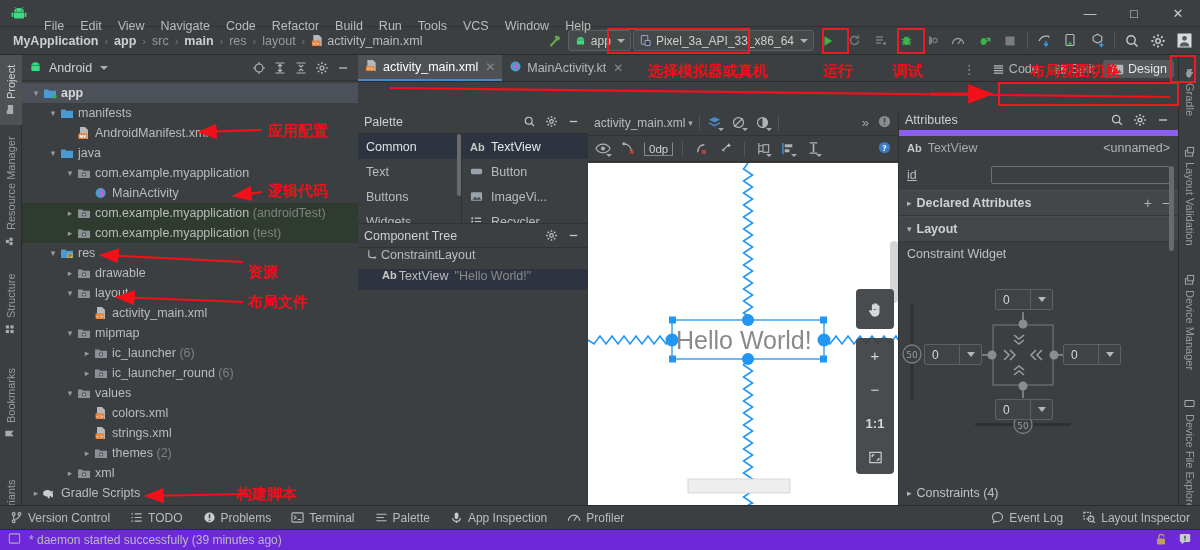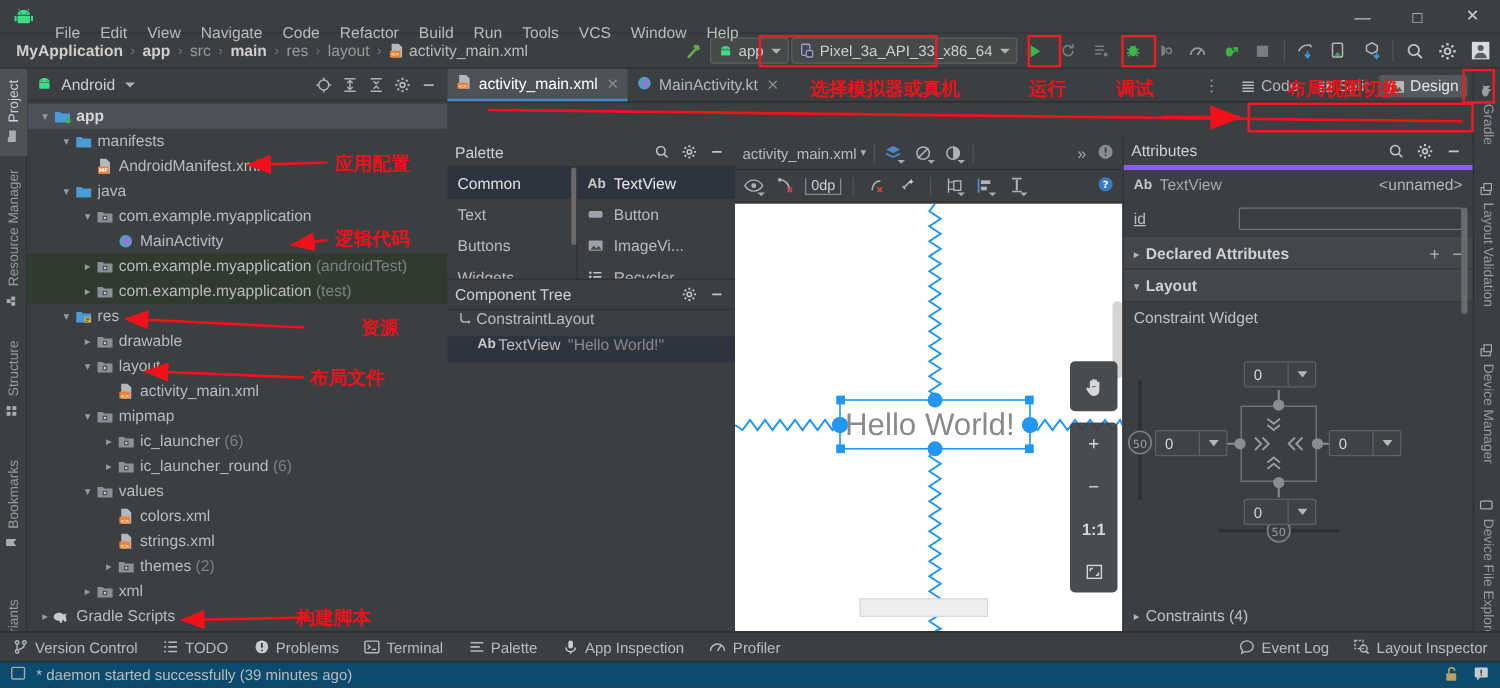--- a/index.html
+++ b/index.html
@@ -131,21 +131,21 @@
     display:flex;flex-direction:column;align-items:center;}
   .zb{height:34px;width:38px;display:flex;align-items:center;justify-content:center;color:#d6d6d6;font-size:15px;}
   .panbtn{position:absolute;right:4px;top:126px;width:38px;height:40px;background:#3c3f41ee;border-radius:4px;
     display:flex;align-items:center;justify-content:center;}
   .csb{position:absolute;right:0;width:8px;background:#d6d6d6;border-radius:4px;}
 
   
   .attrs{position:absolute;left:898px;top:110px;width:280px;height:395px;background:#3c3f41;
     border-left:1px solid #323232;}
   .ahead{height:26px;display:flex;align-items:center;padding:0 6px;font-size:12.5px;color:#cfcfcf;
-    border-bottom:4px solid #8b5cf6;}
+    border-bottom:6px solid #8b5cf6;}
   .ahead .acts{margin-left:auto;display:flex;gap:5px;align-items:center;}
   .arow-type{height:24px;display:flex;align-items:center;gap:6px;padding:0 8px;font-size:12.5px;color:#a8a8a8;}
   .arow-type .un{margin-left:auto;color:#b5b5b5;}
   .arow-id{height:30px;display:flex;align-items:center;padding:0 8px;gap:8px;}
   .arow-id .k{font-size:12.5px;color:#bbb;width:100px;text-decoration:underline;}
   .idin{flex:1;height:18px;background:#3c3f41;border:1px solid #6e7173;border-radius:2px;}
   .asec{height:26px;display:flex;align-items:center;padding:0 8px;font-size:12.5px;font-weight:bold;
     color:#d0d0d0;background:#434749;border-top:1px solid #4a4d4f;border-bottom:1px solid #363839;gap:5px;}
   .asec .acts{margin-left:auto;display:flex;gap:10px;font-weight:normal;color:#b5b5b5;font-size:14px;}
   .asub{height:24px;display:flex;align-items:center;padding:0 8px;font-size:12.5px;color:#c0c0c0;}
@@ -156,21 +156,21 @@
   .spin .b{width:22px;height:19px;display:flex;align-items:center;justify-content:center;
     border-left:1px solid #5e6163;}
   .spin .b i{width:0;height:0;border-left:4px solid transparent;border-right:4px solid transparent;
     border-top:5px solid #b6b6b6;display:block;}
   .ascroll{position:absolute;right:4px;top:56px;width:5px;height:85px;background:#6a6a6a;border-radius:3px;}
 
   
   .toolwin{position:absolute;left:0;bottom:21px;width:1200px;height:24px;background:#3c3f41;
     border-top:1px solid #2b2b2b;display:flex;align-items:center;}
   .tw{display:flex;align-items:center;gap:5px;padding:0 10px;font-size:12px;color:#bbbbbb;height:24px;}
-  .statusbar{position:absolute;left:0;bottom:0;width:1200px;height:21px;background:#0c4a6e;
+  .statusbar{position:absolute;left:0;bottom:0;width:1200px;height:21px;background:#6d28d9;
     border-top:1px solid #2b2b2b;display:flex;align-items:center;padding:0 8px;gap:8px;font-size:12px;color:#bbb;}
   .sb-right{margin-left:auto;display:flex;align-items:center;gap:10px;}
 
   
   .anno{position:absolute;color:#f2111b;font-size:15px;font-weight:bold;white-space:nowrap;
     font-family:"DejaVu Sans","Liberation Sans",sans-serif;z-index:45;pointer-events:none;}
   .annosvg{position:absolute;left:0;top:0;width:1200px;height:550px;pointer-events:none;z-index:44;}
 </style>
 </head>
 <body>
@@ -1287,21 +1287,21 @@
     <path d="M243 262 L100 255" stroke="#f2111b" stroke-width="2.2" fill="none" marker-end="url(#ah)"></path>
     <path d="M243 302 L116 297" stroke="#f2111b" stroke-width="2.2" fill="none" marker-end="url(#ah)"></path>
     <path d="M248 494 L145 496" stroke="#f2111b" stroke-width="2.2" fill="none" marker-end="url(#ah)"></path>
     <path d="M390 88 L1170 97" stroke="#f2111b" stroke-width="2.2" fill="none"></path>
     <path d="M930 94 L992 94" stroke="#f2111b" stroke-width="2.8" fill="none" marker-end="url(#ah)"></path>
   </svg>
 
   <div id="annos">
       <div class="anno" style="left: 268px; top: 122px;">应用配置</div>
       <div class="anno" style="left: 268px; top: 182px;">逻辑代码</div>
-      <div class="anno" style="left: 248px; top: 253px; margin-left: 41px;">资源</div>
+      <div class="anno" style="left: 248px; top: 263px;">资源</div>
       <div class="anno" style="left: 248px; top: 293px;">布局文件</div>
       <div class="anno" style="left: 237px; top: 485px;">构建脚本</div>
       <div class="anno" style="left: 648px; top: 62px;">选择模拟器或真机</div>
       <div class="anno" style="left: 823px; top: 62px;">运行</div>
       <div class="anno" style="left: 893px; top: 62px;">调试</div>
       <div class="anno" style="left: 1030px; top: 62px;">布局视图切换</div>
     </div>
 
 </div>
 

